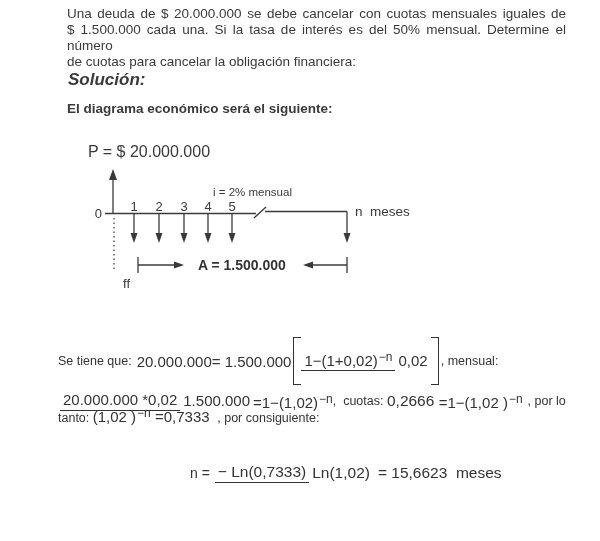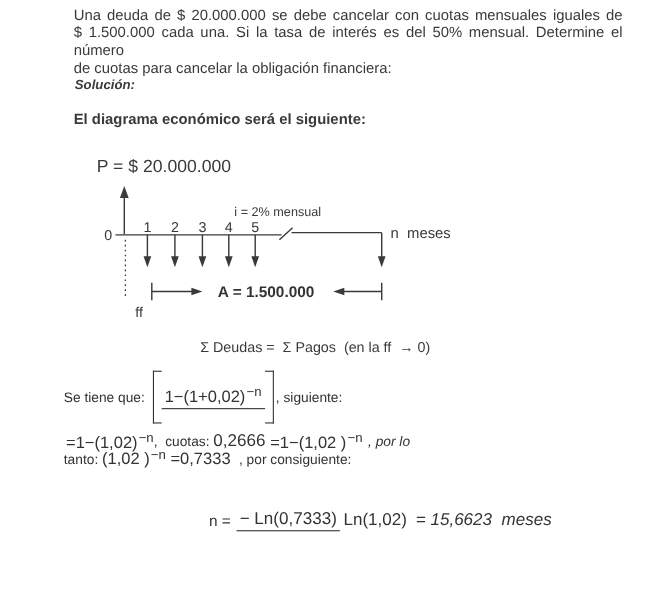--- a/index.html
+++ b/index.html
@@ -5,21 +5,21 @@
   html,body{margin:0;padding:0;background:#fff;}
   .page{
     position:relative;width:580px;height:541px;background:#ffffff;
     font-family:"Liberation Sans",sans-serif;color:#3a3a3a;overflow:hidden;
   }
   .abs{position:absolute;}
   
   .problem{left:67px;top:6px;width:499px;font-size:13.5px;line-height:16px;}
   .problem .just{text-align:justify;text-align-last:justify;}
   
-  .solucion{left:68px;top:70px;font-size:12px;font-weight:bold;font-style:italic;}
+  .solucion{left:68px;top:70px;font-size:17px;font-weight:bold;font-style:italic;}
   .intro{left:67px;top:101px;font-size:13.5px;font-weight:bold;}
   .plabel{left:88px;top:143px;font-size:16px;}
   
   .diagram{left:60px;top:164px;}
   svg .ln{stroke:#3a3a3a;stroke-width:1.3;fill:none;}
   svg .dot{stroke:#3a3a3a;stroke-width:1.2;stroke-dasharray:1.5,3;fill:none;}
   svg .ah{fill:#3a3a3a;stroke:none;}
   svg text{font-family:"Liberation Sans",sans-serif;fill:#3a3a3a;font-size:13px;}
   svg .tik{font-size:13px;}
   svg .ilab{font-size:11.5px;}
@@ -38,21 +38,21 @@
   .frac{display:inline-flex;align-items:stretch;text-align:center;line-height:1.15;}
   .frac .num{border-bottom:1.4px solid #333;padding:0 3px 1px 3px;}
   .frac .den{padding:1px 3px 0 3px;}
   .bracket{width:7px;height:46px;border:1.5px solid #333;flex:0 0 auto;}
   .bracket.left{border-right:none;margin-left:2px;}
   .bracket.right{border-left:none;margin-right:2px;}
   .f1{left:58px;top:336px;height:50px;}
   .f2{left:60px;top:385px;height:32px;}
   .f3{left:58px;top:406px;}
   .f4{left:190px;top:452px;height:42px;}
-  .gap-l{margin-left:5px;font-style:italic;}
+  .gap-l{margin-left:5px;}
   .gap-r{margin-right:5px;text-align:right;}
 </style>
 </head>
 <body>
 
 <div class="page">
 
   <div class="abs problem">
     <div class="just">Una deuda de $ 20.000.000 se debe cancelar con cuotas mensuales iguales de</div>
     <div class="just">$ 1.500.000 cada una. Si la tasa de interés es del 50% mensual. Determine el número</div>
@@ -107,33 +107,38 @@
     <polygon class="ah" points="124,101 114,97.5 114,104.5"></polygon>
     <line class="ln" x1="252" y1="101" x2="287" y2="101"></line>
     <polygon class="ah" points="243,101 253,97.5 253,104.5"></polygon>
     <line class="ln" x1="287" y1="93" x2="287" y2="109"></line>
 
     <text class="alab" x="138" y="106">A = 1.500.000</text>
 
     <text class="fflab" x="63" y="124">ff</text>
   </svg>
 
-  <div class="abs equiv">Σ Deudas =  Σ Pagos  (en la ff  → 0)</div>
 
   <div class="abs frow f1">
     <span class="small gap-r">Se tiene que: </span>
+    <span class="big">20.000.000= 1.500.000</span>
     <span class="bracket left"></span>
     <span class="frac big">
       <span class="num"><span>1−(1+0,02)</span><span class="sup">−n</span></span>
+      <span class="den">0,02</span>
     </span>
     <span class="bracket right"></span>
-    <span class="small">, siguiente:</span>
+    <span class="small">, mensual:</span>
   </div>
 
   <div class="abs frow f2">
+    <span class="frac big">
+      <span class="num">20.000.000 *0,02</span>
+      <span class="den">1.500.000</span>
+    </span>
     <span class="big"><span>=1−(1,02)</span><span class="sup">−n</span></span>
     <span class="small" style="white-space:pre;">,  cuotas: </span>
     <span class="big2">0,2666 </span>
     <span class="big"><span>=1−(1,02 )</span><span class="sup">−n</span></span>
     <span class="small gap-l">, por lo</span>
   </div>
 
   <div class="abs frow-base f3">
     <span class="small" style="white-space:pre;">tanto: </span>
     <span class="big"><span>(1,02 )</span><span class="sup">−n</span></span>

